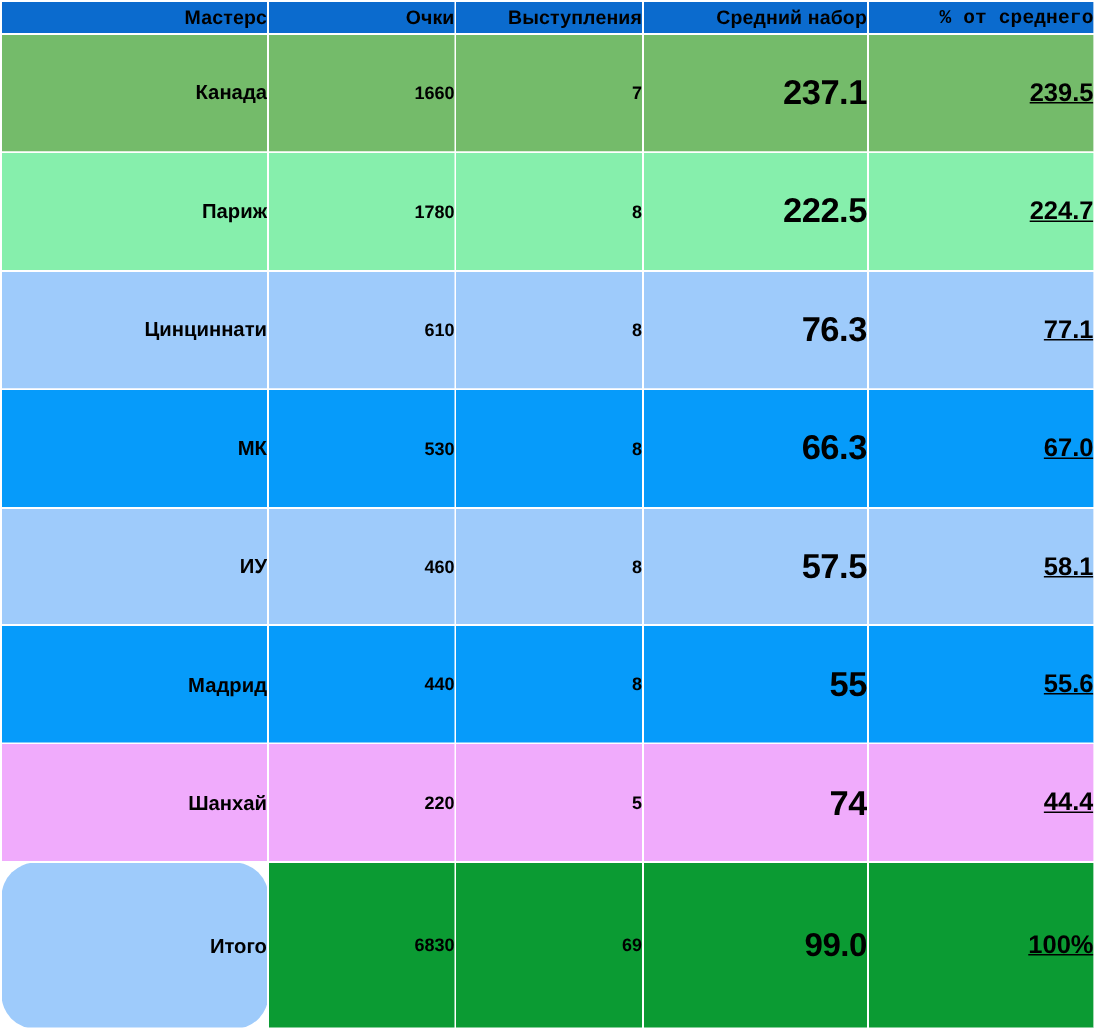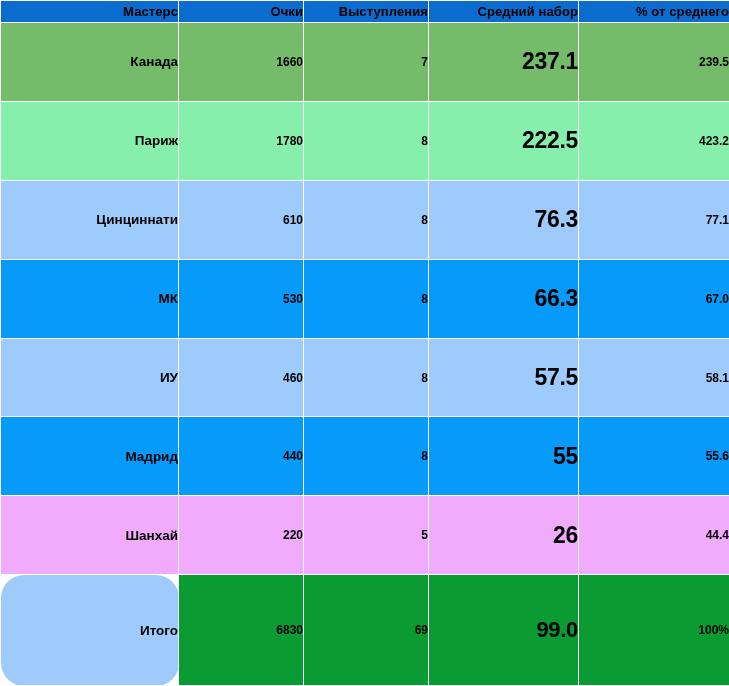--- a/index.html
+++ b/index.html
@@ -34,30 +34,30 @@
 
   thead th {
     background:#0B6BCE;
     height:22px;
     font-size:13px;
     letter-spacing:0.1px;
     border-top:1px solid #0B6BCE;
     border-bottom:1px solid #ffffff;
   }
   thead th.h-name { border-left:1px solid #0B6BCE; }
-  thead th.h-pct  { border-right:1px solid #0B6BCE; }
+  thead th.h-pct  { border-right:1px solid #0B6BCE;font-family:Liberation Mono, monospace; }
 
   tbody tr { height:52px; }
   tbody tr.r-total { height:73px; }
 
   tbody td { font-size:12px; }
   tbody td.cell-avg { font-size:23px; letter-spacing:-0.3px;margin-left:48px; }
   tbody tr.r-total td.cell-avg { font-size:22px; }
   tbody td.cell-name { font-size:13.5px; }
-  tbody td.cell-pct  { font-size:12px; }
+  tbody td.cell-pct  { font-size:17px;text-decoration:underline; }
 
   
   .bg-green       { background:#74BB6A; }
   .bg-green-light { background:#86efac; }
   .bg-blue        { background:#069BFA; }
   .bg-blue-light  { background:#9ECBFB;border-radius:23px; }
   .bg-pink        { background:#f0abfc; }
   .bg-darkgreen   { background:#0B9B33; }
 
   tbody tr td:first-child { border-left:1px solid transparent; }
@@ -92,21 +92,21 @@
       <td class="cell-apps">7</td>
       <td class="cell-avg">237.1</td>
       <td class="cell-pct">239.5</td>
     </tr>
 
     <tr class="r1 bg-green-light">
       <td class="cell-name">Париж</td>
       <td class="cell-pts">1780</td>
       <td class="cell-apps">8</td>
       <td class="cell-avg">222.5</td>
-      <td class="cell-pct">423.2</td>
+      <td class="cell-pct">224.7</td>
     </tr>
 
 
     <tr class="r3 bg-blue-light">
       <td class="cell-name">Цинциннати</td>
       <td class="cell-pts">610</td>
       <td class="cell-apps">8</td>
       <td class="cell-avg">76.3</td>
       <td class="cell-pct">77.1</td>
     </tr>
@@ -133,21 +133,21 @@
       <td class="cell-apps">8</td>
       <td class="cell-avg">55</td>
       <td class="cell-pct">55.6</td>
     </tr>
 
 
     <tr class="r8 bg-pink">
       <td class="cell-name">Шанхай</td>
       <td class="cell-pts">220</td>
       <td class="cell-apps">5</td>
-      <td class="cell-avg">26</td>
+      <td class="cell-avg">74</td>
       <td class="cell-pct">44.4</td>
     </tr>
 
     <tr class="r-total">
       <td class="cell-name bg-blue-light">Итого</td>
       <td class="cell-pts bg-darkgreen">6830</td>
       <td class="cell-apps bg-darkgreen">69</td>
       <td class="cell-avg bg-darkgreen">99.0</td>
       <td class="cell-pct bg-darkgreen">100%</td>
     </tr>

